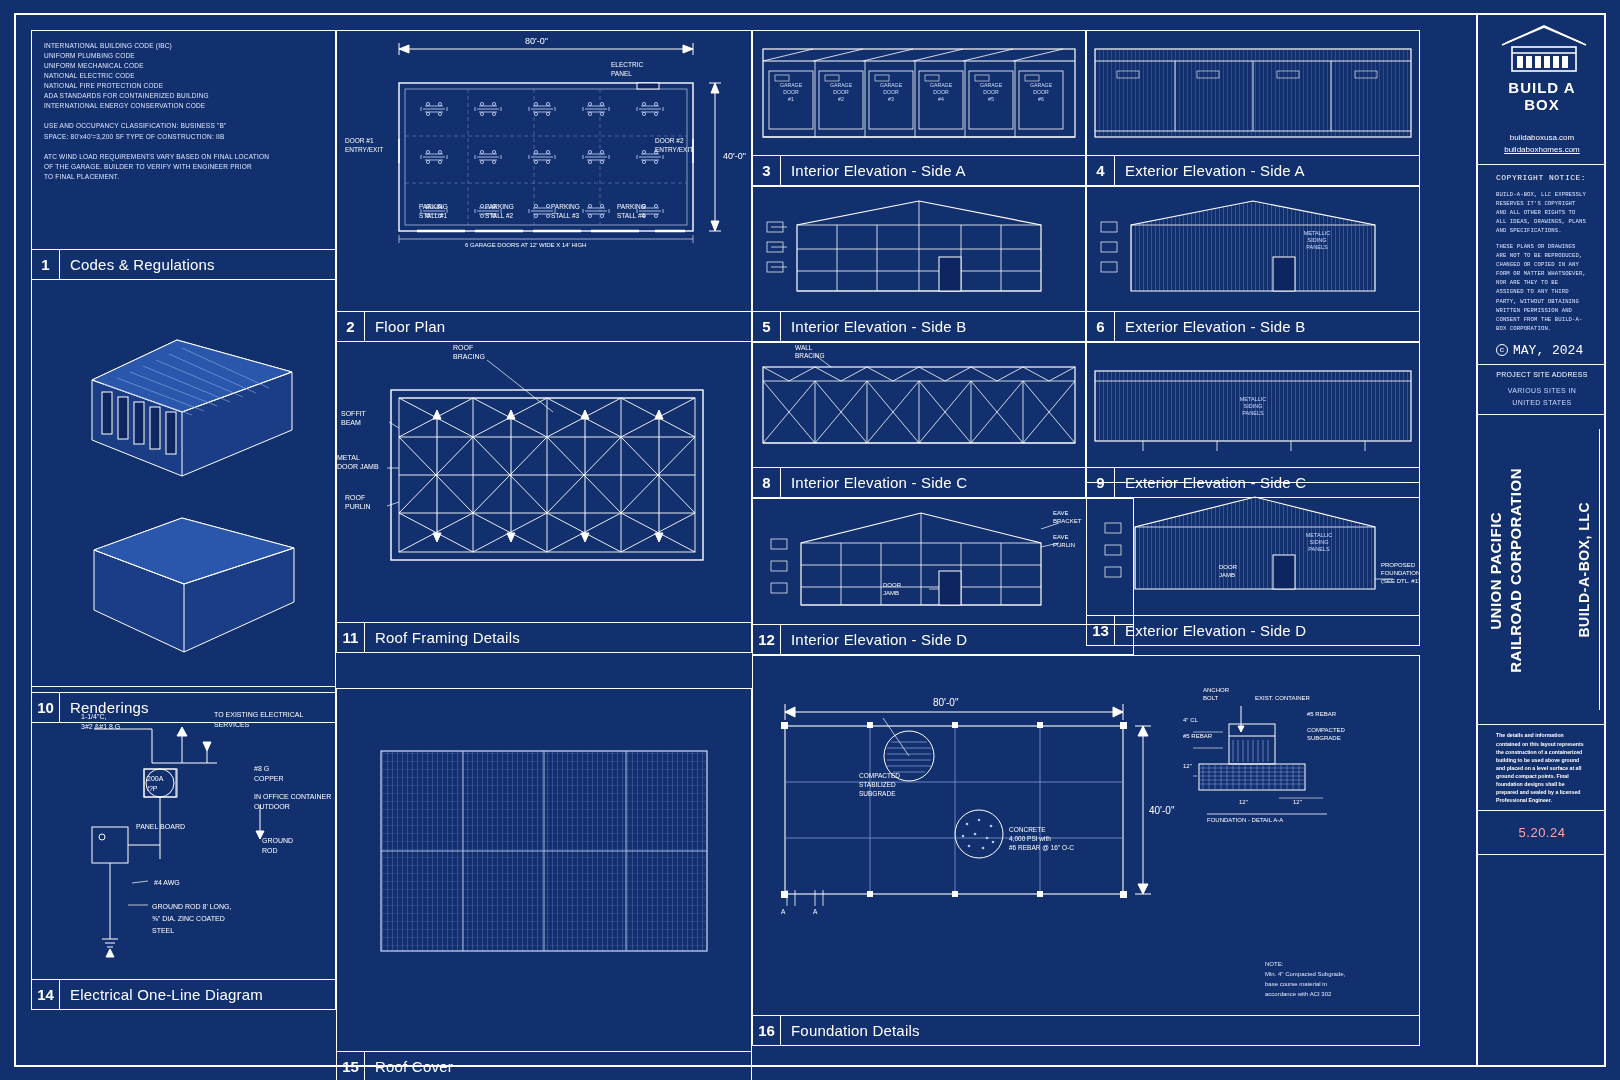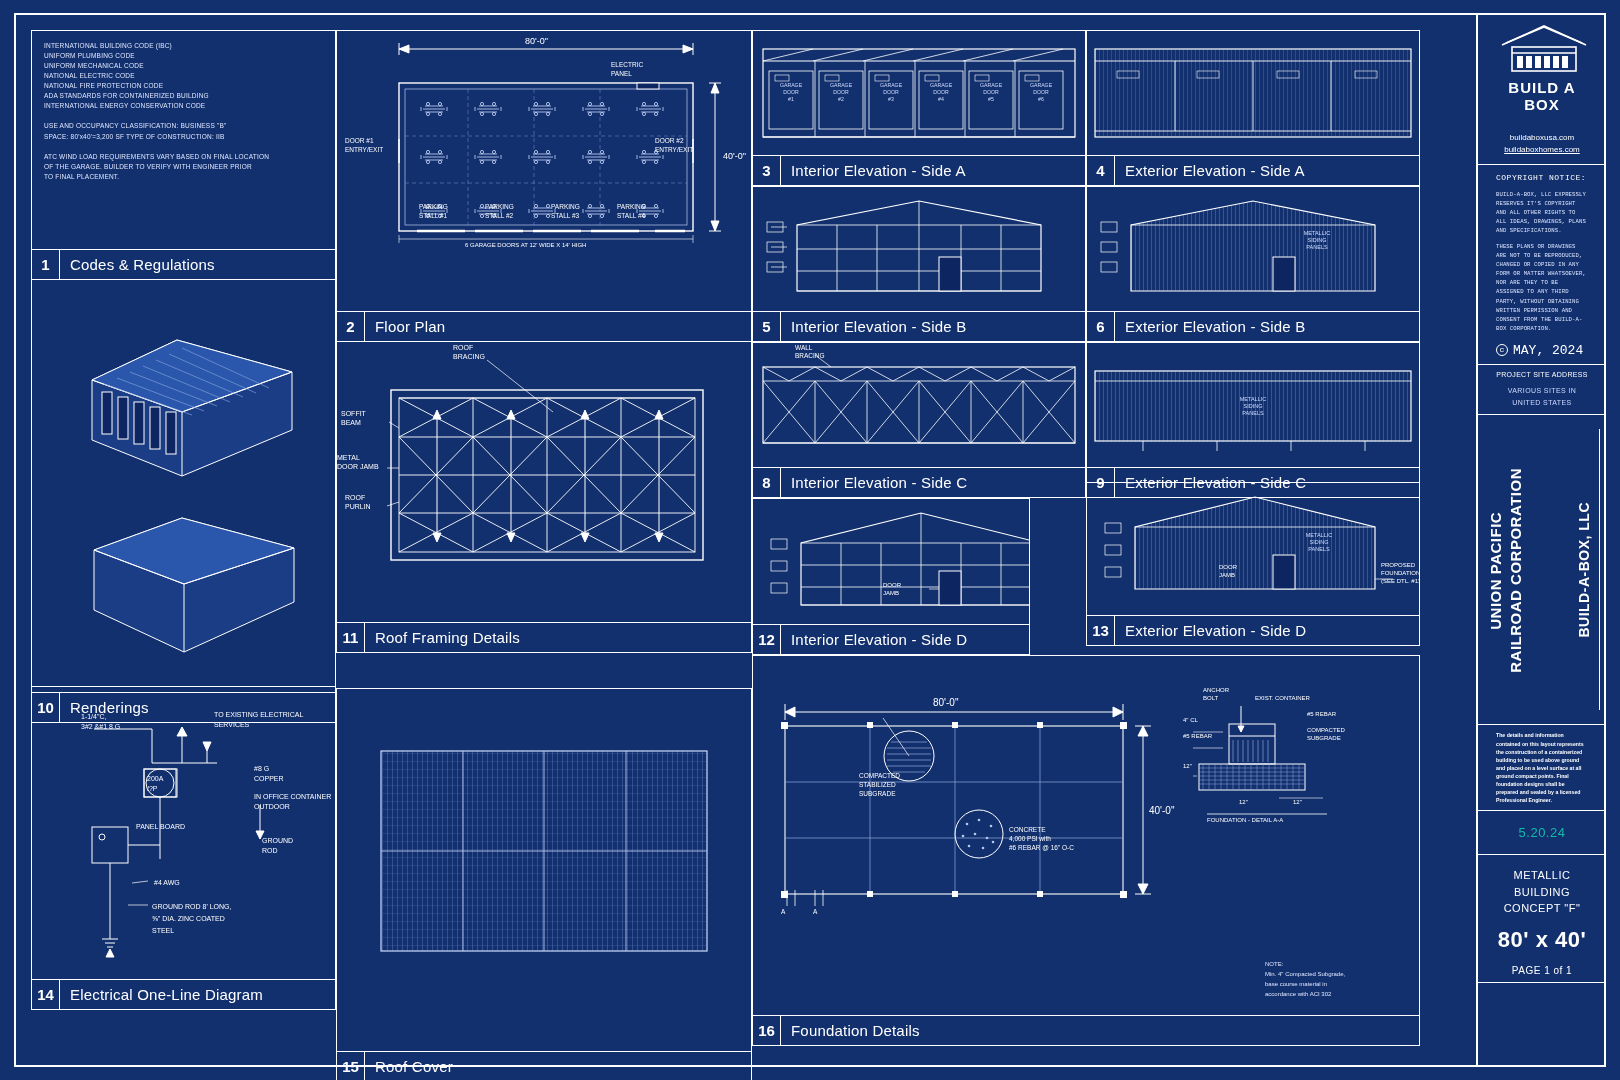--- a/index.html
+++ b/index.html
@@ -54,21 +54,21 @@
   .brand { font-size:15px; font-weight:bold; letter-spacing:1px; color:#fff; margin-top:4px;}
   .brand-sub { font-size:8px; color:#ffffff; line-height:1.5; }
   .cn-title { font-size:8px; letter-spacing:.5px; text-align:center; color:#fff; }
   .cn-body { font-size:5.6px; line-height:1.62; color:#dbe4ff; letter-spacing:.1px; }
   .vert {
     writing-mode: vertical-rl; transform: rotate(180deg);
     text-align: center;
   }
   .fine { font-size:5.2px; line-height:1.55; color:#ffffff; font-weight:bold; }
   .addr { font-size:7px; text-align:center; color:#cddaff; line-height:1.7; letter-spacing:.4px;}
-  .date-big { font-size:13px; text-align:center; color:#14b8a6; letter-spacing:.5px;}
+  .date-big { font-size:13px; text-align:center; color:#fca5a5; letter-spacing:.5px;}
   .dim-big { font-size:22px; font-weight:bold; text-align:center; color:#fff; letter-spacing:.5px;}
   .pg { font-size:10px; text-align:center; color:#fff; letter-spacing:.5px;}
   .concept { font-size:11px; text-align:center; color:#fff; line-height:1.5; letter-spacing:.5px;}
 </style>
 </head>
 <body>
 
 <div id="sheet">
   <div class="frame-outer"></div>
 
@@ -706,21 +706,21 @@
           <path d="M56 98 L56 108 M130 98 L130 108 M204 98 L204 108 M278 98 L278 108"></path>
         </g>
       </svg>
     </div>
     <div class="titlebar">
       <div class="num">9</div>
       <div class="txt">Exterior Elevation - Side C</div>
     </div>
   </div>
 
-  <div class="panel" style="left:752px; top:498px; width:278px; height:157px;">
+  <div class="panel" style="left:752px; top:498px; width:382px; height:157px;">
     <div class="body-area">
       <svg width="332" height="126" viewBox="0 0 332 126">
         <g class="wht" stroke-width="1.2">
           <path d="M48 106 L48 44 L168 14 L288 44 L288 106 Z" fill="none"></path>
         </g>
         <g class="wht" stroke-width=".8">
           <path d="M48 44 L288 44"></path>
           <path d="M48 66 L288 66"></path>
           <path d="M48 88 L288 88"></path>
           <path d="M88 44 L88 106 M128 44 L128 106 M168 14 L168 106 M208 44 L208 106 M248 44 L248 106"></path>
@@ -985,23 +985,15 @@
     </div>
 
     <div class="tb-sec">
       <div class="fine">The details and information contained on this layout represents the construction of a containerized building to be used above ground and placed on a level surface at all ground compact points.  Final foundation designs shall be prepared and sealed by a licensed Professional Engineer.</div>
     </div>
 
     <div class="tb-sec" style="padding:14px 6px;">
       <div class="date-big">5.20.24</div>
     </div>
 
-    <div class="tb-sec" style="padding:12px 6px 6px;">
-      <div class="concept">
-        <span>METALLIC BUILDING</span><br>
-        <span>CONCEPT "F"</span>
-      </div>
-      <div class="dim-big" style="margin-top:10px;">80' x 40'</div>
-      <div class="pg" style="margin-top:12px;">PAGE 1 of 1</div>
-    </div>
 
   </div>
 </div>
 
 </body></html>

